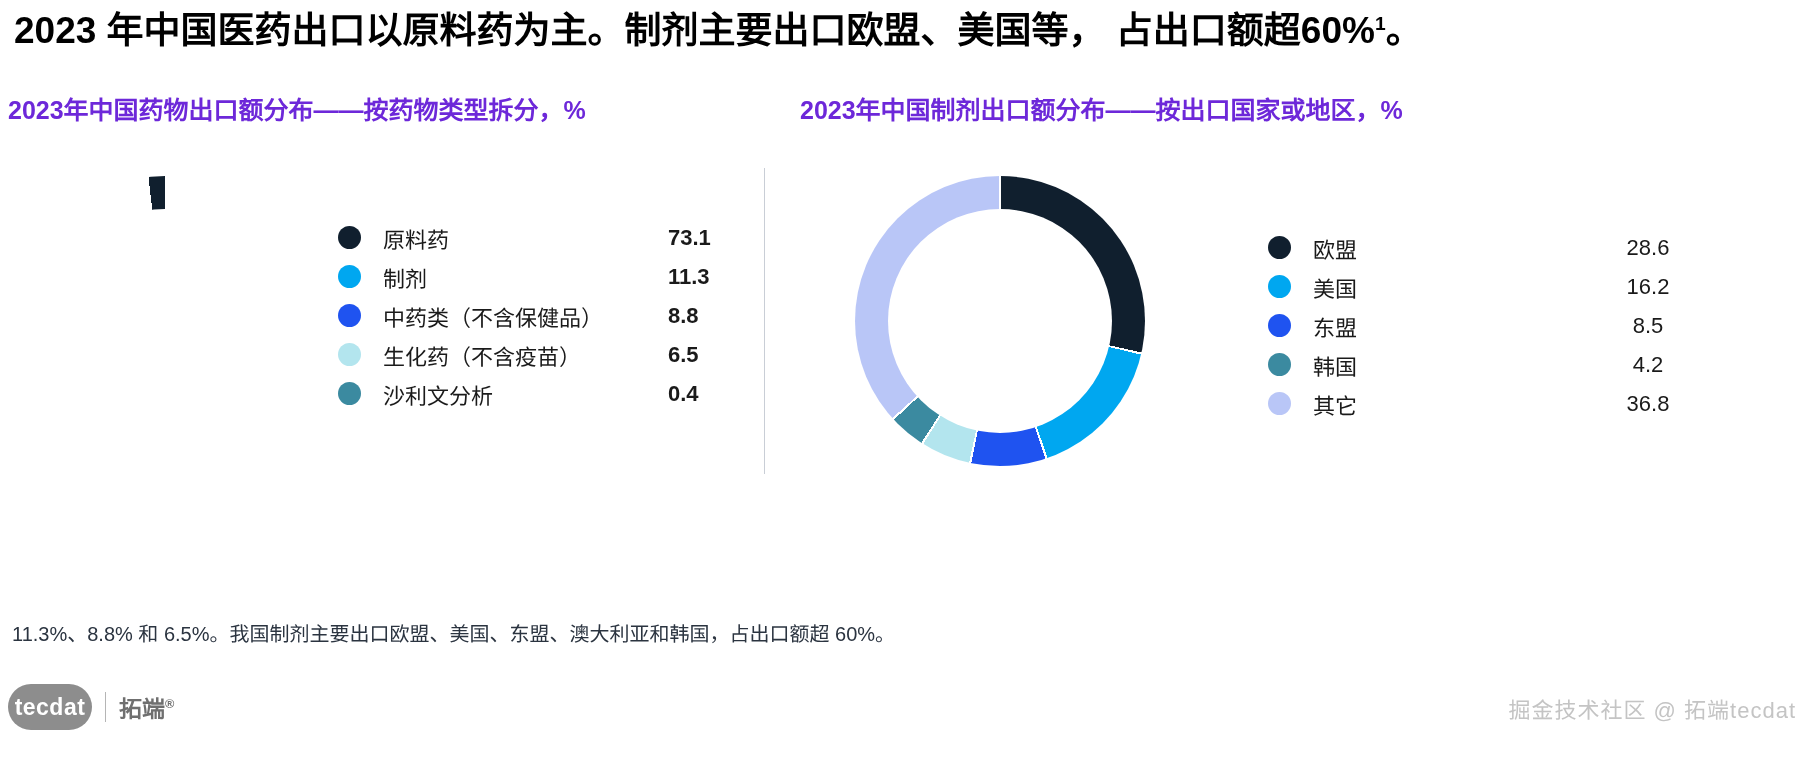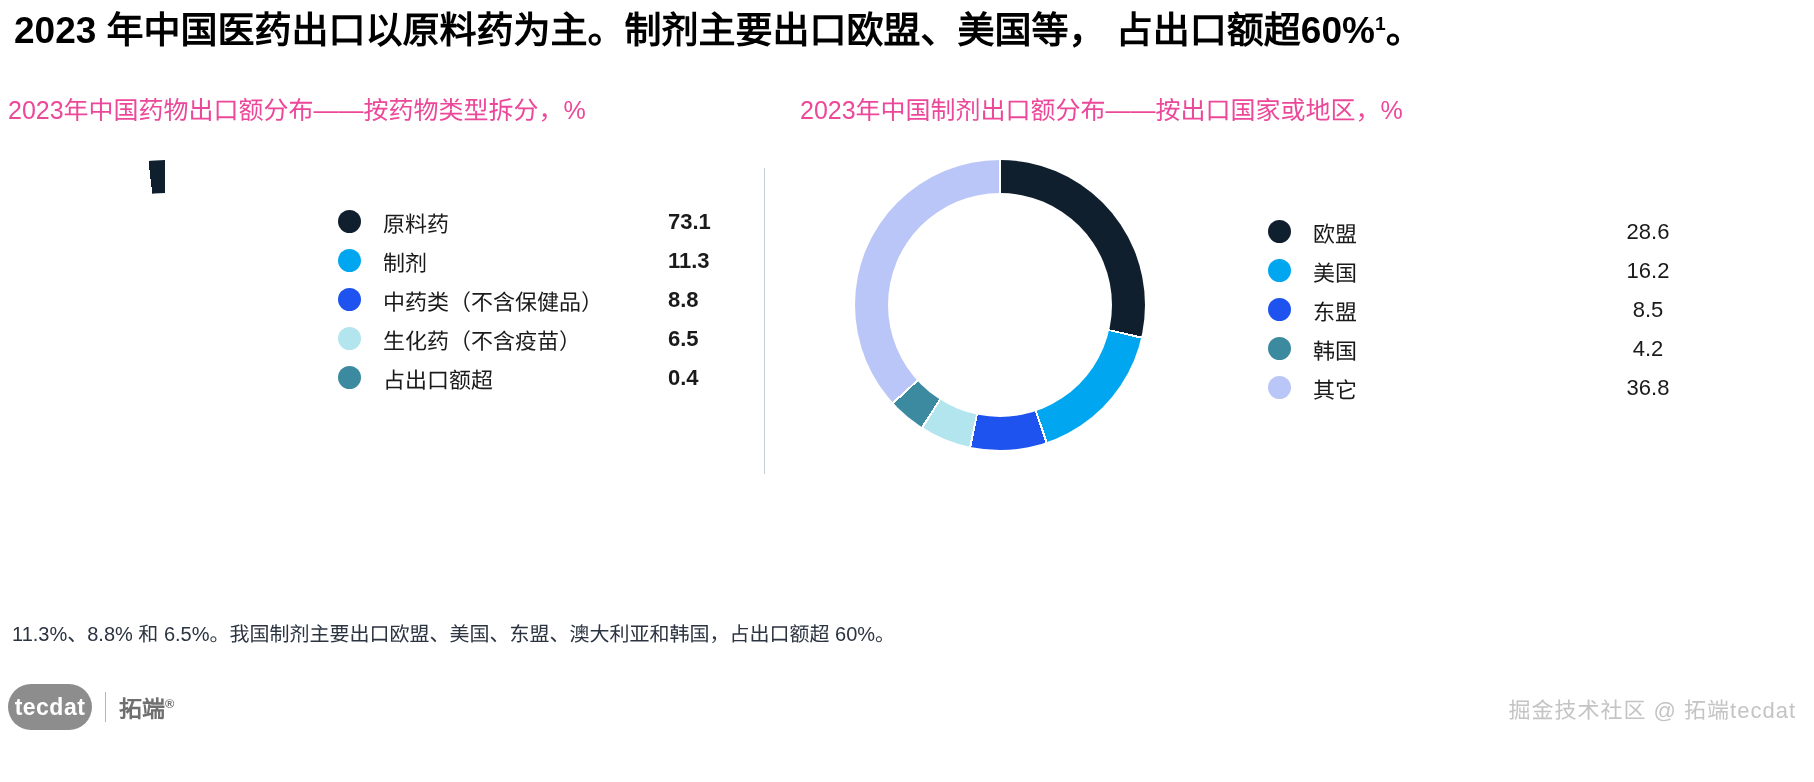--- a/index.html
+++ b/index.html
@@ -40,39 +40,39 @@
     font-size: 0.52em;
     vertical-align: super;
     font-weight: bold;
   }
 
   
   .subtitle {
     position: absolute;
     top: 90px;
     font-size: 25px;
-    font-weight: normal;
-    color: #ec4899;
+    font-weight: bold;
+    color: #6d28d9;
     white-space: nowrap;
   }
   .subtitle-left  { left: 8px; }
   .subtitle-right { left: 800px; }
 
   
   .panel-divider {
     position: absolute;
     left: 764px;
     top: 168px;
     width: 1px;
     height: 306px;
     background: #c9ced6;
   }
 
   
-  .panel { position: absolute; top: 150px; height: 360px; }
+  .panel { position: absolute; top: 166px; height: 360px; }
   .panel-left  { left: 0px;   width: 760px; }
   .panel-right { left: 790px; width: 1024px; }
 
   .donut-wrap { position: absolute; top: 10px; }
   .donut-left  { left: 20px; }
   .donut-right { left: 65px; }
 
   .donut {
     position: relative;
     border-radius: 50%;
@@ -225,21 +225,21 @@
           <span class="legend-label">中药类（不含保健品）</span>
           <span class="legend-value">8.8</span>
         </div>
         <div class="legend-row">
           <span class="legend-dot" style="background: rgb(179, 229, 238);"></span>
           <span class="legend-label">生化药（不含疫苗）</span>
           <span class="legend-value">6.5</span>
         </div>
         <div class="legend-row">
           <span class="legend-dot" style="background: rgb(59, 138, 160);"></span>
-          <span class="legend-label">占出口额超</span>
+          <span class="legend-label">沙利文分析</span>
           <span class="legend-value">0.4</span>
         </div>
       </div>
   </div>
 
   <div class="panel panel-right">
     <div class="donut-wrap donut-right">
       <div class="donut" id="donut-right" style="width: 290px; height: 290px; background: conic-gradient(rgb(255, 255, 255) 0deg, rgb(255, 255, 255) 0.45deg, rgb(16, 31, 46) 0.45deg, rgb(16, 31, 46) 102.51deg, rgb(255, 255, 255) 102.51deg, rgb(255, 255, 255) 102.96deg, rgb(255, 255, 255) 102.96deg, rgb(255, 255, 255) 103.41deg, rgb(0, 167, 240) 103.41deg, rgb(0, 167, 240) 160.83deg, rgb(255, 255, 255) 160.83deg, rgb(255, 255, 255) 161.28deg, rgb(255, 255, 255) 161.28deg, rgb(255, 255, 255) 161.73deg, rgb(31, 83, 240) 161.73deg, rgb(31, 83, 240) 191.43deg, rgb(255, 255, 255) 191.43deg, rgb(255, 255, 255) 191.88deg, rgb(255, 255, 255) 191.88deg, rgb(255, 255, 255) 192.33deg, rgb(179, 229, 238) 192.33deg, rgb(179, 229, 238) 211.95deg, rgb(255, 255, 255) 211.95deg, rgb(255, 255, 255) 212.4deg, rgb(255, 255, 255) 212.4deg, rgb(255, 255, 255) 212.85deg, rgb(59, 138, 160) 212.85deg, rgb(59, 138, 160) 227.07deg, rgb(255, 255, 255) 227.07deg, rgb(255, 255, 255) 227.52deg, rgb(255, 255, 255) 227.52deg, rgb(255, 255, 255) 227.97deg, rgb(185, 198, 247) 227.97deg, rgb(185, 198, 247) 359.55deg, rgb(255, 255, 255) 359.55deg, rgb(255, 255, 255) 360deg);">
         <div class="donut-hole" style="width: 224px; height: 224px; left: 33px; top: 33px;"></div>
       </div>

